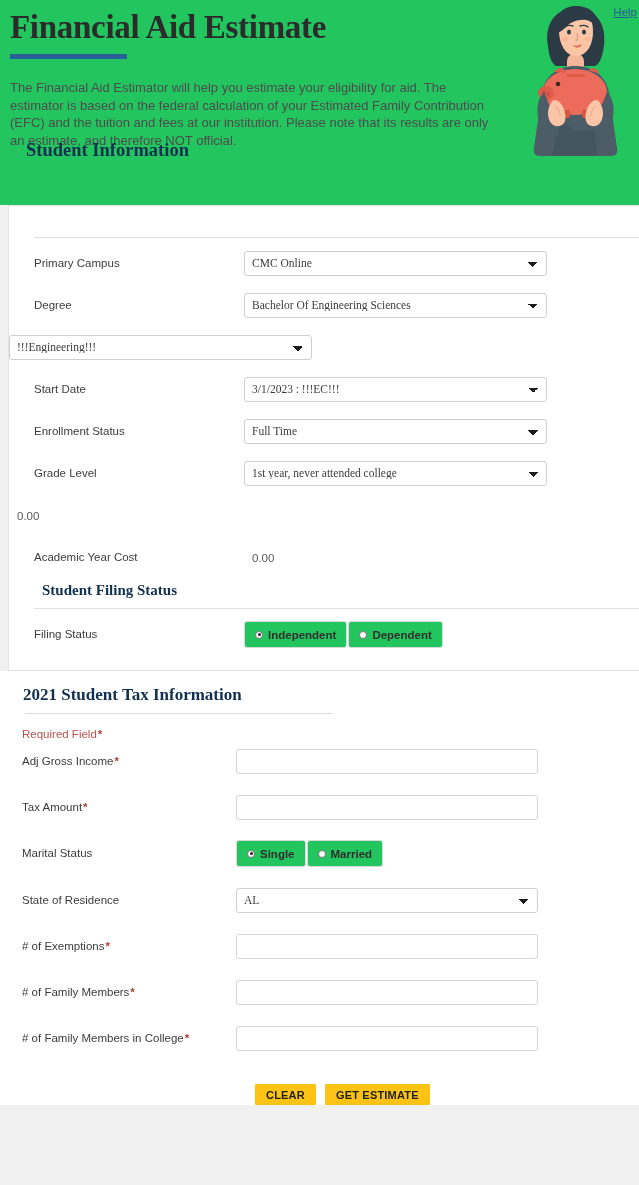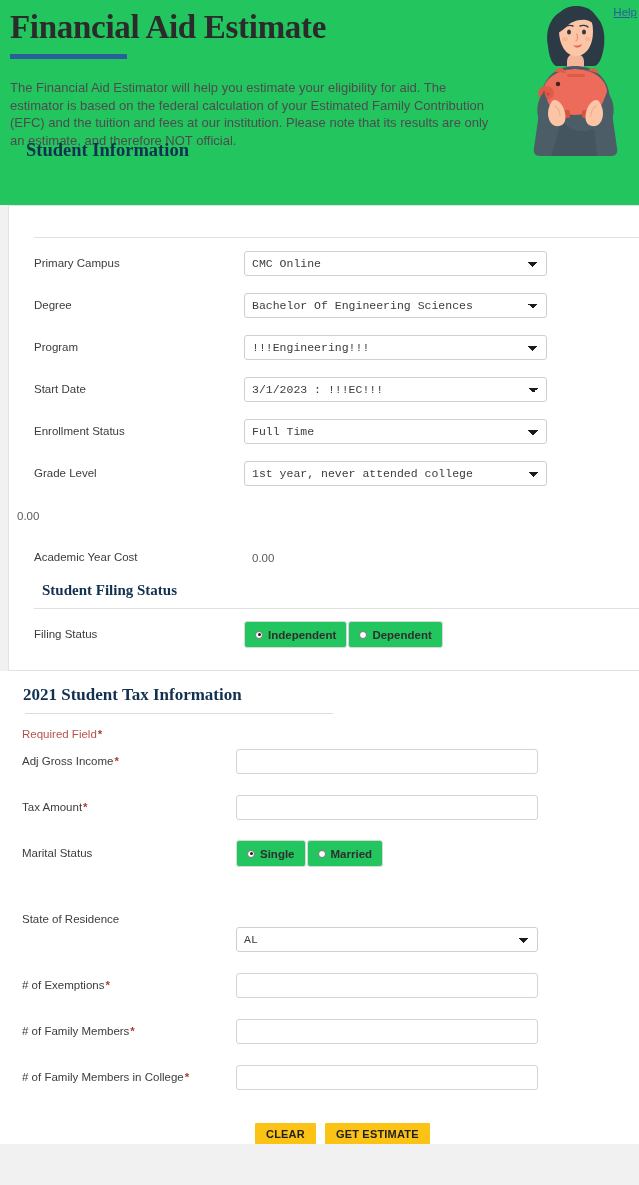--- a/index.html
+++ b/index.html
@@ -126,39 +126,39 @@
     width: 236px;
     flex: 0 0 236px;
   }
   .req { color: #b03a34; font-weight: bold; padding-left: 1px; }
 
   .ctrl { flex: 1 1 auto; }
 
   select.select {
     width: 303px;
     height: 25px;
-    font-family: Liberation Mono, monospace;
+    font-family: Liberation Serif, serif;
     font-size: 11.5px;
     color: #3c3c3c;
     background: #ffffff;
     border: 1px solid #cfcfcf;
     border-radius: 3px;
     padding: 0 22px 0 7px;
     -webkit-appearance: none;
     appearance: none;
     background-image:
       linear-gradient(45deg, transparent 50%, #1b1b1b 50%),
       linear-gradient(135deg, #1b1b1b 50%, transparent 50%);
     background-position:
       calc(100% - 13px) 10px,
       calc(100% - 8px) 10px;
     background-size: 5px 5px, 5px 5px;
     background-repeat: no-repeat;
   }
-  select.select.wide { width: 302px; margin-top: 40px; }
+  select.select.wide { width: 302px; }
 
   input.textbox {
     width: 302px;
     height: 25px;
     font-family: "Liberation Sans", sans-serif;
     font-size: 11.5px;
     color: #3c3c3c;
     background: #ffffff;
     border: 1px solid #d4d4d4;
     border-radius: 3px;
@@ -338,21 +338,20 @@
     <div class="row-label">Degree</div>
     <div class="ctrl">
       <select class="select">
         <option>Bachelor Of Engineering Sciences</option>
       </select>
     </div>
   </div>
   <div class="spacer-16"></div>
 
   <div class="row">
-    <div class="row-label">Program</div>
     <div class="ctrl">
       <select class="select">
         <option>!!!Engineering!!!</option>
       </select>
     </div>
   </div>
   <div class="spacer-16"></div>
 
   <div class="row">
     <div class="row-label">Start Date</div>

